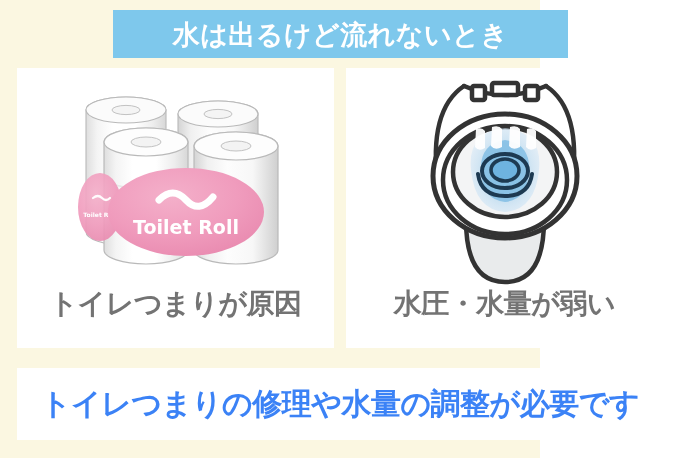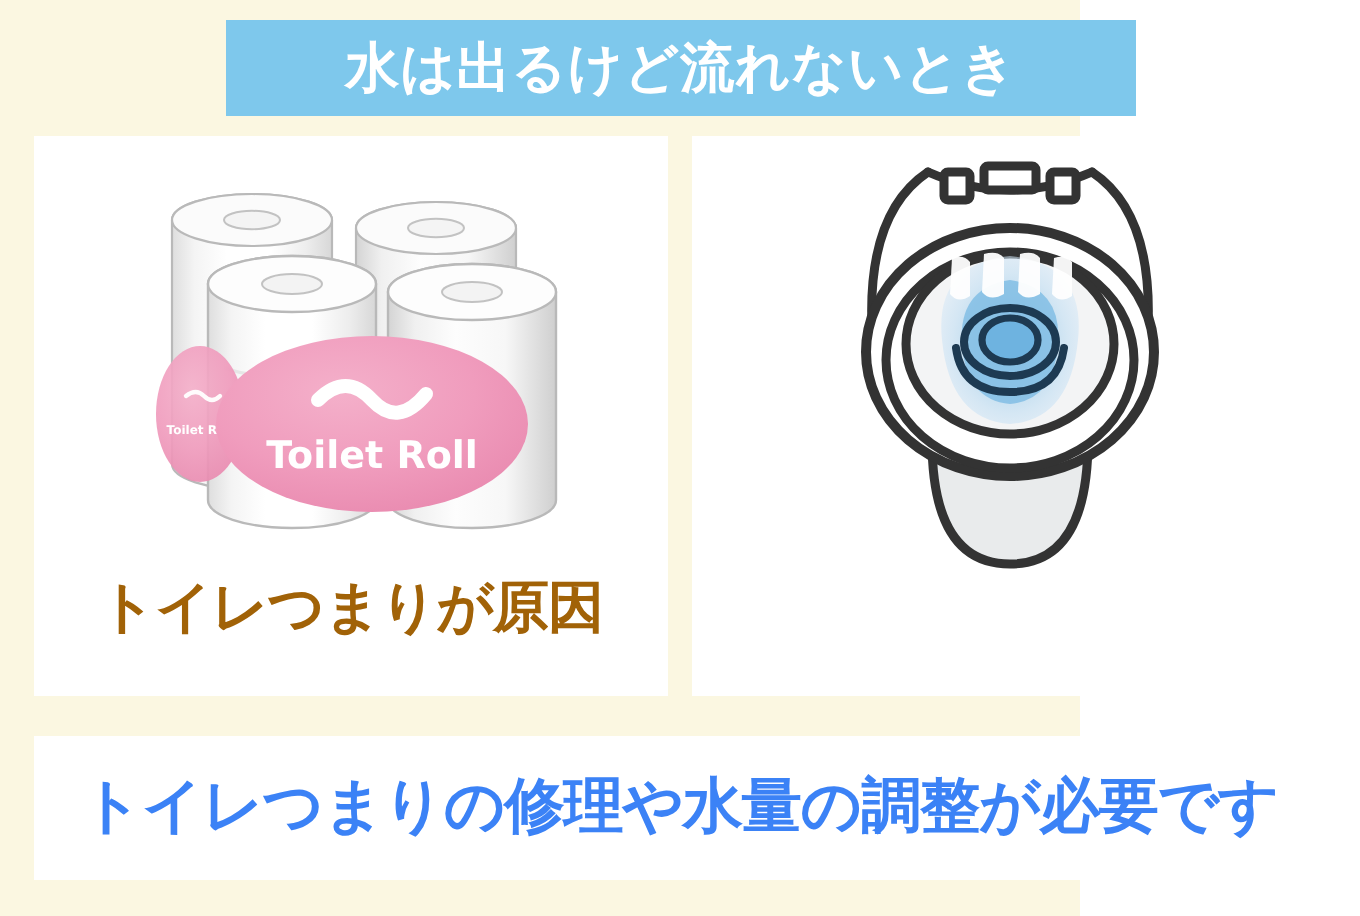--- a/index.html
+++ b/index.html
@@ -64,27 +64,27 @@
   }
   .card-art {
     position: relative;
     width: 100%;
     height: 222px;
     display: flex;
     align-items: center;
     justify-content: center;
   }
   .card-caption {
-    color: #a16207;
+    color: #737373;
     font-size: 28px;
     font-weight: bold;
     line-height: 1;
     white-space: nowrap;
     letter-spacing: -0.5px;
-    font-family: Liberation Sans, sans-serif;
+    font-family: Liberation Serif, serif;
   }
 
   
   .bottom-bar {
     position: absolute;
     left: 17px;
     top: 368px;
     width: 646px;
     height: 72px;
     background: #ffffff;
@@ -239,20 +239,21 @@
             </g>
           </g>
 
           <g>
             <ellipse cx="113" cy="101" rx="23" ry="17" fill="none" stroke="#1d3a52" stroke-width="4"></ellipse>
             <ellipse cx="113" cy="100" rx="14" ry="11" fill="#6eb3e0" stroke="#1d3a52" stroke-width="3.6"></ellipse>
             <path d="M86 104 q3 22 27 22 q24 0 27 -22" fill="none" stroke="#1d3a52" stroke-width="4" stroke-linecap="round"></path>
           </g>
         </svg>
       </div>
+      <span class="card-caption">水圧・水量が弱い</span>
     </div>
   </div>
 
   <div class="bottom-bar">
     <span class="bottom-text">トイレつまりの修理や水量の調整が必要です</span>
   </div>
 
 </div>
 
 </body></html>

